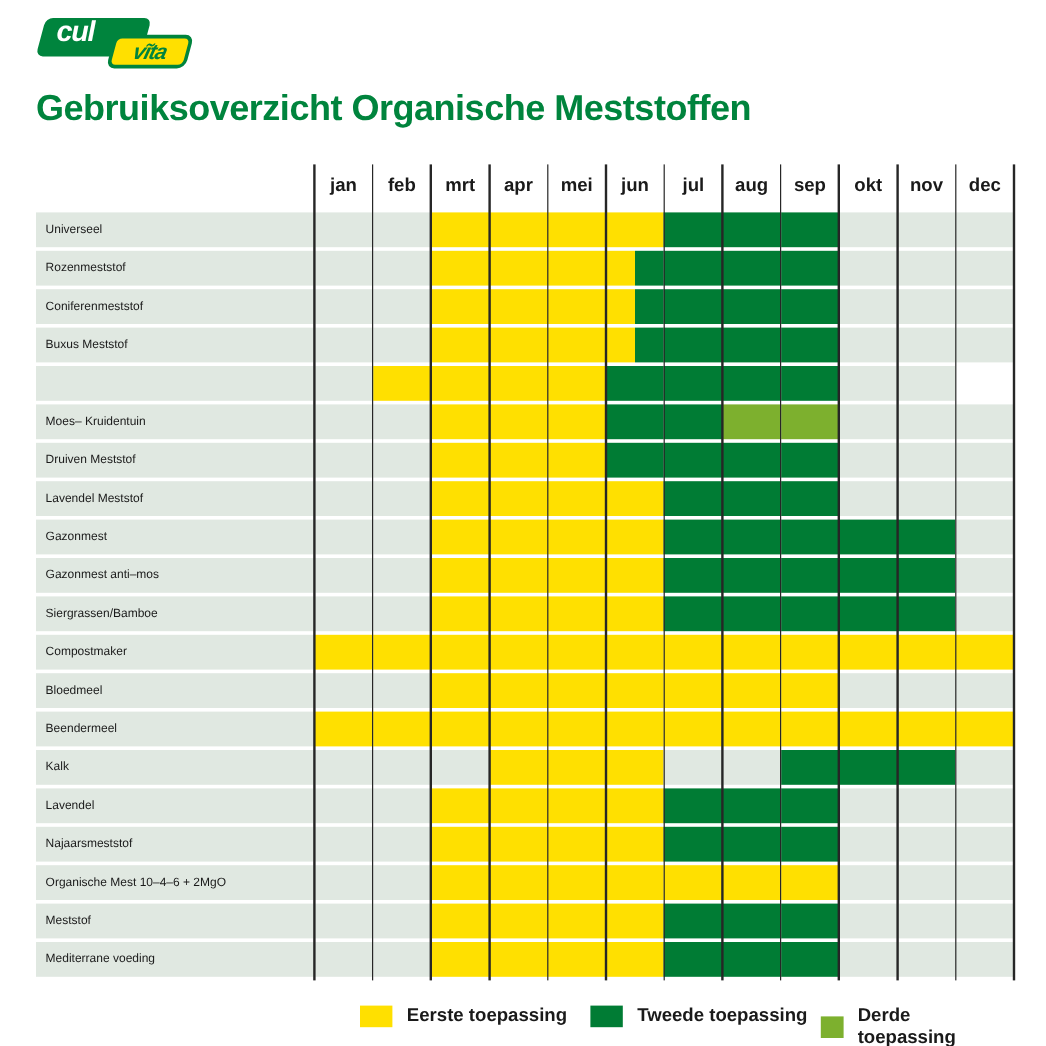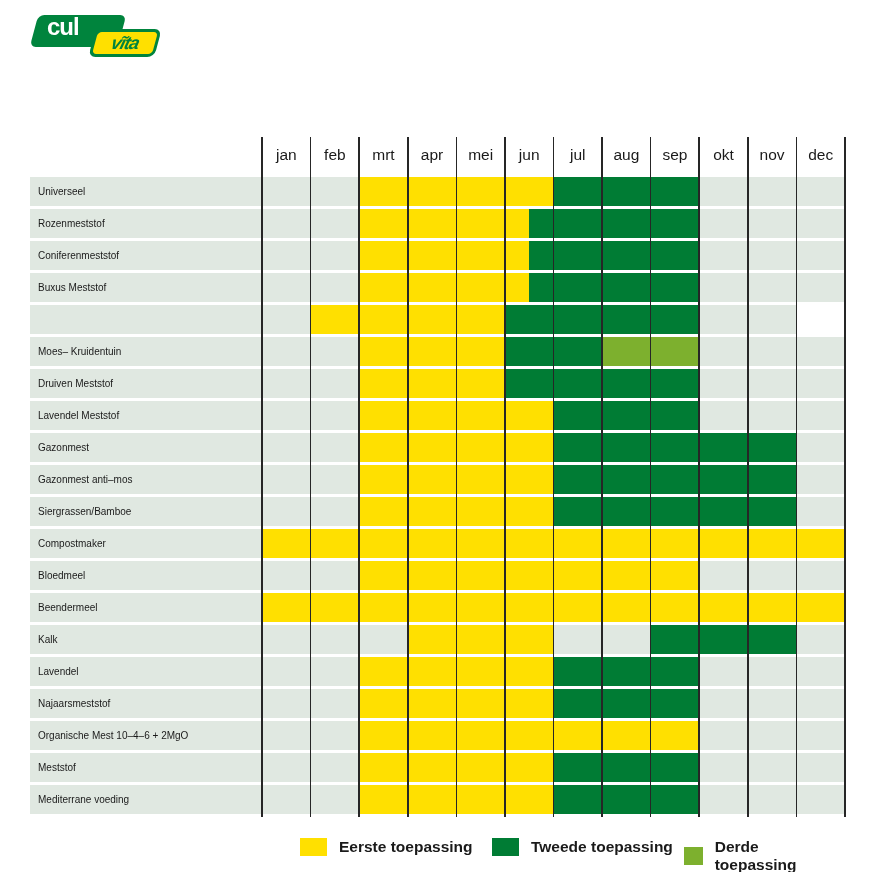--- a/index.html
+++ b/index.html
@@ -2,32 +2,32 @@
 <html style="--brand: #00843D; --yellow: #FFE000; --green: #007C34; --light-green: #7DB02E; --empty: #E0E8E1; --grid-line: #262626; --text: #1A1A1A;"><head>
 <meta charset="utf-8">
 <style>
   html,body{margin:0;padding:0;background:#ffffff;}
   body{width:872px;height:872px;font-family:"Liberation Sans",sans-serif;position:relative;overflow:hidden;}
   .page{position:absolute;inset:0;background:#fff;}
 
   
   .logo{position:absolute;left:30px;top:12px;width:135px;height:50px;}
   .logo-cul{position:absolute;left:4px;top:3px;width:88px;height:32px;background:var(--brand);border-radius:6px;transform:skewX(-15deg);}
-  .cul-text{position:absolute;left:17px;top:1px;color:#ffffff;font-weight:bold;font-size:24px;letter-spacing:-1px;}
+  .cul-text{position:absolute;left:17px;top:1px;color:#ffffff;font-style:italic;font-weight:bold;font-size:24px;letter-spacing:-1px;}
   .logo-vita{position:absolute;left:62px;top:17px;width:66px;height:28px;background:var(--yellow);border:3px solid var(--brand);border-radius:7px;transform:skewX(-15deg);box-sizing:border-box;display:flex;align-items:center;justify-content:center;}
   .vita-text{color:var(--brand);font-style:italic;font-weight:bold;font-size:18px;letter-spacing:-1px;}
 
   
   .title{position:absolute;left:30px;top:74px;margin:0;font-size:30px;font-weight:700;color:var(--brand);letter-spacing:-0.4px;}
 
   
   .table{position:absolute;left:30px;top:133px;width:815px;height:684px;}
   .header-row,.row{display:grid;grid-template-columns:232px repeat(12,1fr);}
   .header-row{height:44px;}
-  .month-h{display:flex;align-items:center;justify-content:center;font-weight:normal;font-size:15.5px;color:var(--text);}
+  .month-h{display:flex;align-items:center;justify-content:center;font-weight:bold;font-size:15.5px;color:var(--text);}
   .row{height:29px;margin-bottom:3px;}
   .label-cell{background:var(--empty);display:flex;align-items:center;padding-left:8px;font-size:10px;color:var(--text);white-space:nowrap;}
   .c-empty{background:var(--empty);}
   .c-y{background:var(--yellow);}
   .c-g{background:var(--green);}
   .c-l{background:var(--light-green);}
   .c-yg{background:linear-gradient(90deg,var(--yellow) 0 50%,var(--green) 50% 100%);}
   .vline{position:absolute;top:4px;width:1.6px;height:680px;background:var(--grid-line);}
 
   
@@ -42,20 +42,21 @@
 <div class="page">
 
   <div class="logo">
     <div class="logo-cul"></div>
     <span class="cul-text">cul</span>
     <div class="logo-vita">
       <span class="vita-text">vĩta</span>
     </div>
   </div>
 
+  <h1 class="title">Gebruiksoverzicht Organische Meststoffen</h1>
 
   <div class="table">
     <div class="header-row" id="header-row">
         <div></div>
         <div class="month-h">jan</div>
         <div class="month-h">feb</div>
         <div class="month-h">mrt</div>
         <div class="month-h">apr</div>
         <div class="month-h">mei</div>
         <div class="month-h">jun</div>

